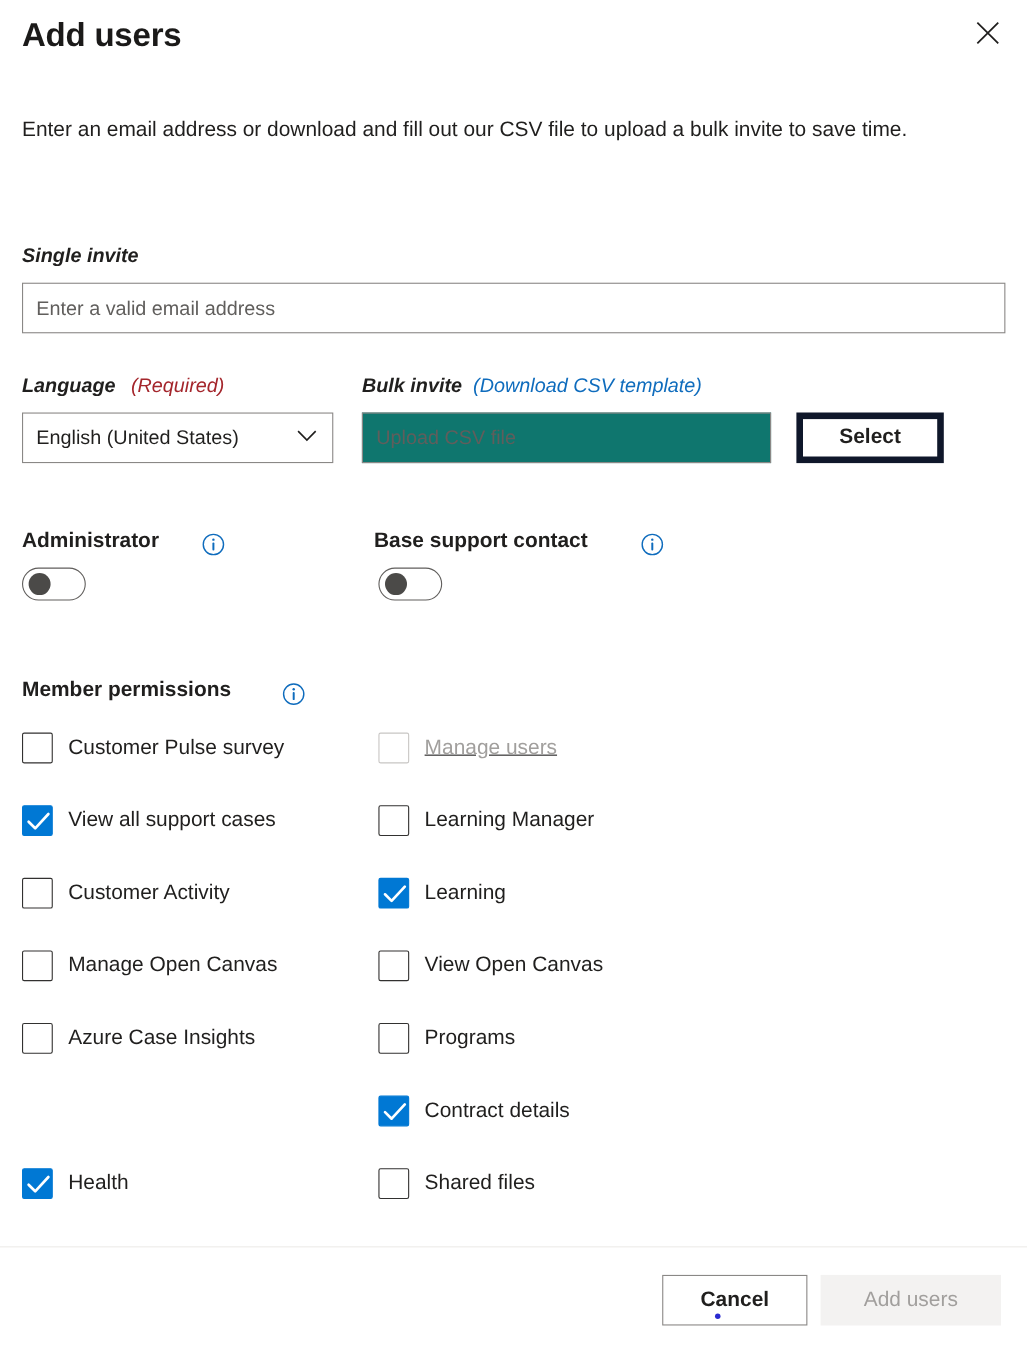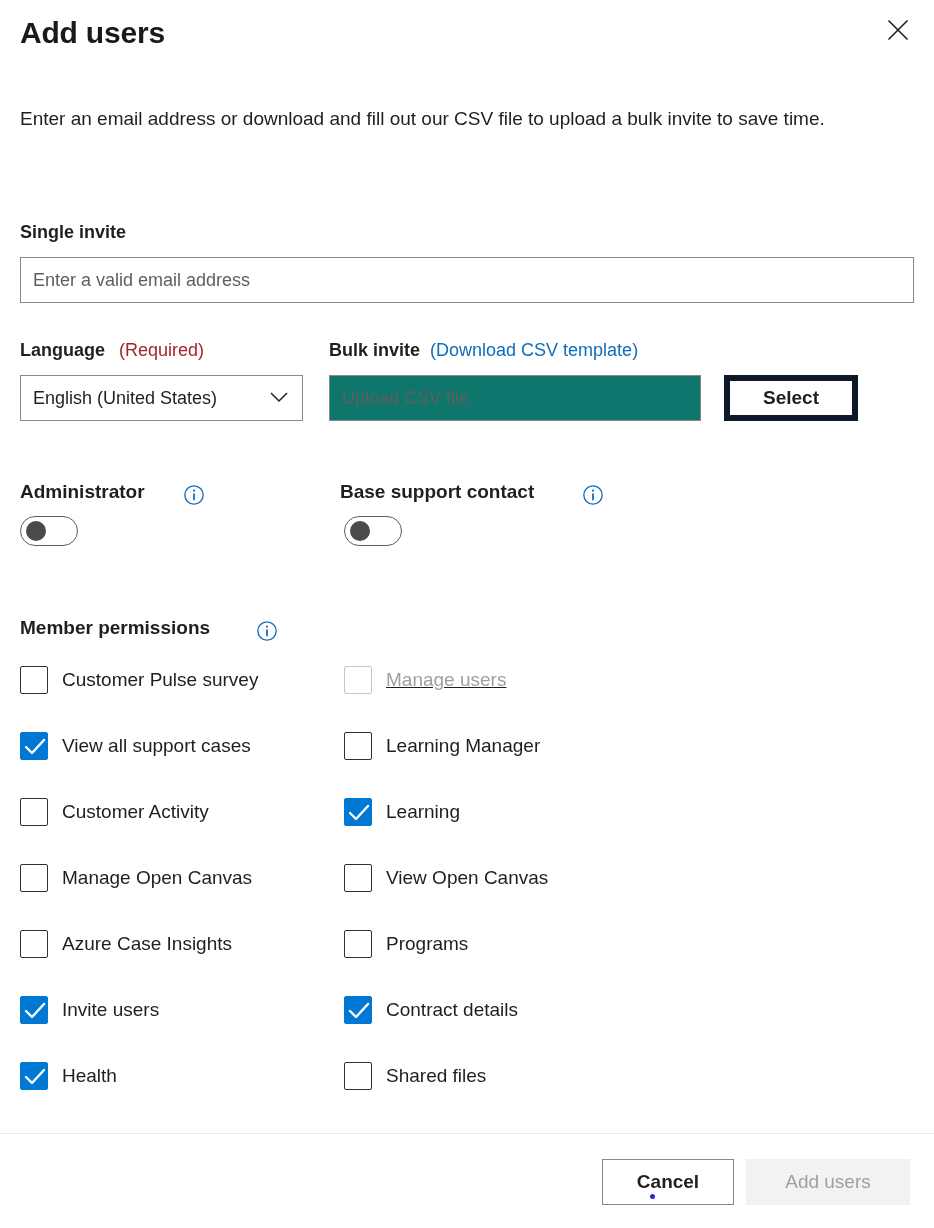--- a/index.html
+++ b/index.html
@@ -42,20 +42,21 @@
     font-size: 19px;
     line-height: 30px;
     color: #201f1e;
   }
 
   
   .field-label {
     font-size: 18px;
     font-weight: 700;
     color: #201f1e;
+    font-style: italic;
   }
   .required-tag {
     font-size: 18px;
     color: #a4262c;
     font-weight: 400;
     margin-left: 14px;
   }
   .link-tag {
     font-size: 18px;
     color: #0f6cbd;
@@ -362,28 +363,20 @@
       <div class="perm-item col-a">
         <span class="cb"></span>
         <span class="perm-text">Azure Case Insights</span>
       </div>
       <div class="perm-item col-b">
         <span class="cb"></span>
         <span class="perm-text">Programs</span>
       </div>
     </div>
     <div class="perm-row">
-      <div class="perm-item col-a">
-        <span class="cb checked">
-          <svg width="22" height="20" viewBox="0 0 22 20" aria-hidden="true">
-            <path d="M2 10 L8 16 L20 3" stroke="#ffffff" stroke-width="2.4" fill="none" stroke-linecap="round" stroke-linejoin="round"></path>
-          </svg>
-        </span>
-        <span class="perm-text">Invite users</span>
-      </div>
       <div class="perm-item col-b">
         <span class="cb checked">
           <svg width="22" height="20" viewBox="0 0 22 20" aria-hidden="true">
             <path d="M2 10 L8 16 L20 3" stroke="#ffffff" stroke-width="2.4" fill="none" stroke-linecap="round" stroke-linejoin="round"></path>
           </svg>
         </span>
         <span class="perm-text">Contract details</span>
       </div>
     </div>
     <div class="perm-row">

